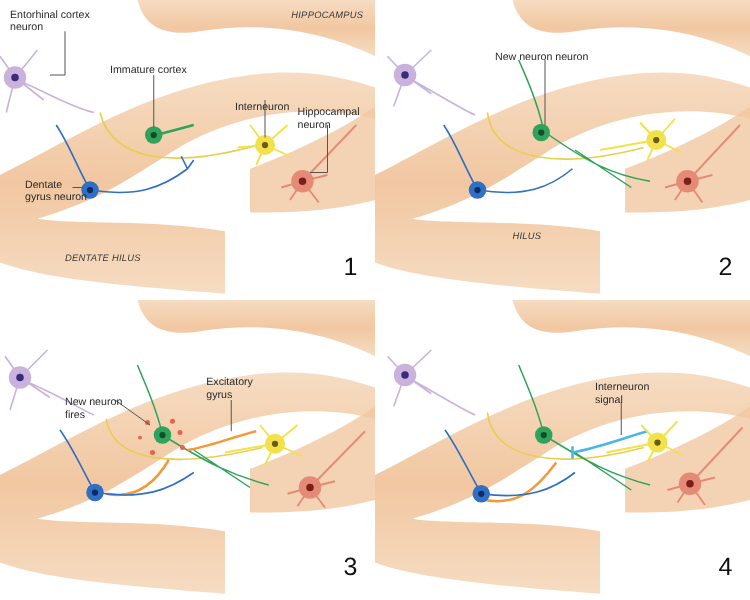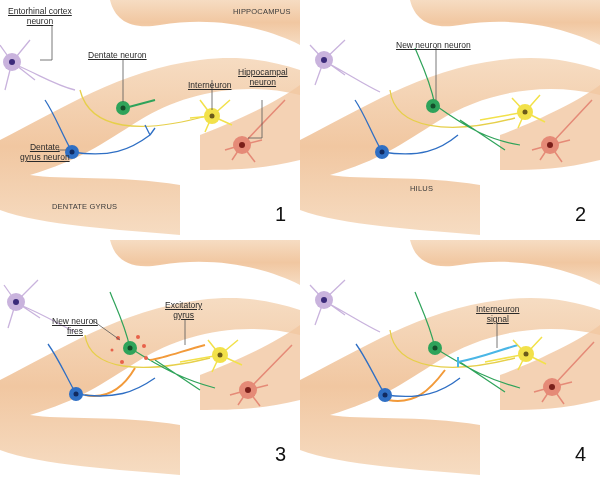--- a/index.html
+++ b/index.html
@@ -1,20 +1,20 @@
 <!DOCTYPE html>
 <html><head>
 <meta charset="utf-8">
 <style>
   html, body { margin:0; padding:0; background:#ffffff; }
   body { width:600px; height:480px; position:relative; overflow:hidden; font-family:"Liberation Sans", sans-serif; }
   .panel { position:absolute; width:300px; height:240px; overflow:hidden; background:#ffffff; }
   .panel svg { position:absolute; left:0; top:0; width:300px; height:240px; }
-  .lbl { position:absolute; font-size:8.5px; color:#2a2a2a; text-align:center; line-height:10px; white-space:nowrap;text-decoration:underline; }
-  .region { position:absolute; font-size:7.5px; color:#3a3a3a; letter-spacing:0.2px; }
+  .lbl { position:absolute; font-size:8.5px; color:#2a2a2a; line-height:10px; white-space:nowrap; }
+  .region { position:absolute; font-size:7.5px; color:#3a3a3a; letter-spacing:0.2px;font-style:italic; }
   .num { position:absolute; right:14px; bottom:14px; font-size:20px; color:#111; }
 </style>
 </head>
 <body>
 
 <div class="panel" style="left:0;top:0">
   <svg viewBox="0 0 300 240">
     <defs>
       <linearGradient id="bg1" x1="0" y1="0" x2="0" y2="1">
         <stop offset="0" stop-color="#f6dcc2"></stop>
@@ -57,28 +57,28 @@
     <circle cx="72" cy="152" r="2.5" fill="#112a60"></circle>
 
     <path d="M40,60 L52,60 L52,25" stroke="#555" stroke-width="0.8" fill="none"></path>
     <path d="M123,60 L123,102" stroke="#555" stroke-width="0.8" fill="none"></path>
     <path d="M212,80 L212,110" stroke="#555" stroke-width="0.8" fill="none"></path>
     <path d="M262,100 L262,138 L248,138" stroke="#555" stroke-width="0.8" fill="none"></path>
     <path d="M58,150 L66,150" stroke="#555" stroke-width="0.8" fill="none"></path>
   </svg>
   <div class="lbl" style="left:8px;top:6px">Entorhinal cortex
 neuron</div>
-  <div class="lbl" style="left:88px;top:50px">Dentate neuron</div>
+  <div class="lbl" style="left:88px;top:50px">Immature cortex</div>
   <div class="lbl" style="left:188px;top:80px">Interneuron</div>
-  <div class="lbl" style="left:238px;top:67px">Hippocampal
+  <div class="lbl" style="left:238px;top:84px">Hippocampal
 neuron</div>
   <div class="lbl" style="left:20px;top:142px">Dentate
 gyrus neuron</div>
   <div class="region" style="left:233px;top:7px">HIPPOCAMPUS</div>
-  <div class="region" style="left:52px;top:202px">DENTATE GYRUS</div>
+  <div class="region" style="left:52px;top:202px">DENTATE HILUS</div>
   <div class="num">1</div>
 </div>
 
 <div class="panel" style="left:300px;top:0">
   <svg viewBox="0 0 300 240">
     <path d="M110,0 L300,0 L300,45 C270,30 220,15 160,25 C130,30 115,20 110,0 Z" fill="url(#bg1)"></path>
     <path d="M0,140 C60,110 120,70 200,60 C240,55 270,60 300,70 L300,95 C240,80 180,95 140,120 C100,145 80,160 30,175 C60,180 120,175 180,185 L180,235 C120,230 40,225 0,210 Z" fill="url(#bg1)"></path>
     <path d="M200,135 C240,120 280,100 300,85 L300,160 C260,170 230,170 200,170 Z" fill="#f1c7a1" opacity="0.8"></path>
     <g stroke="#c9b3dd" stroke-width="1.3" fill="none">
         <path d="M24,60 L10,45 M24,60 L15,85 M24,60 L45,40 M24,60 L45,75 M26,62 C50,75 65,85 80,92"></path>

